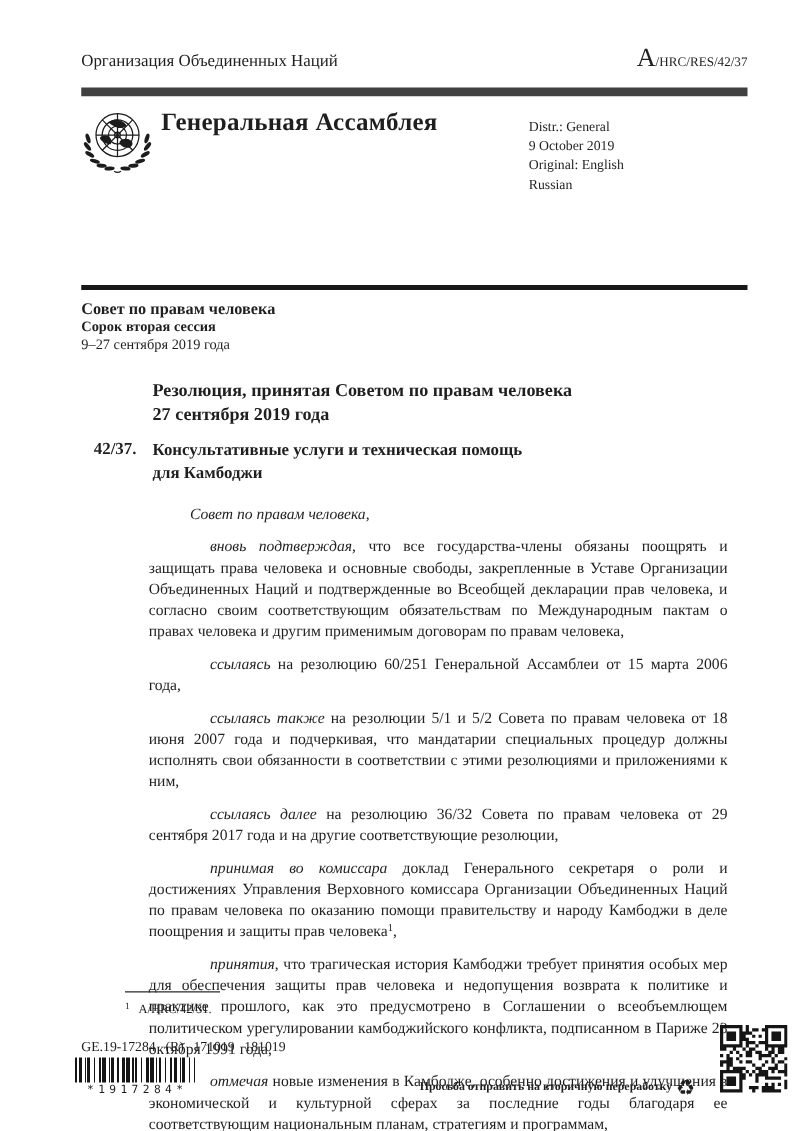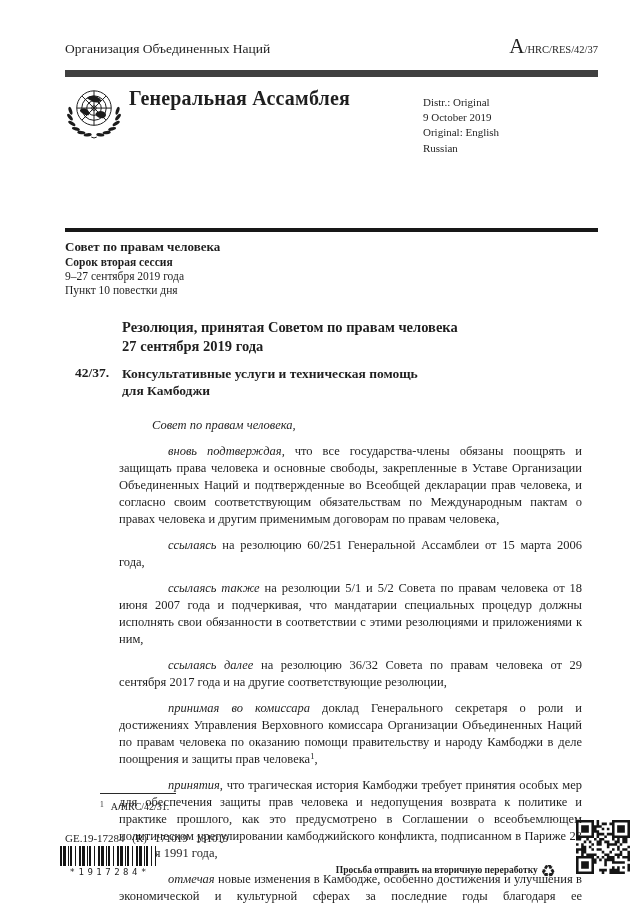--- a/index.html
+++ b/index.html
@@ -95,34 +95,33 @@
           <ellipse cx="56.5" cy="40" rx="1.8" ry="4.5" transform="rotate(58 56.5 40)"></ellipse>
           <ellipse cx="52" cy="46" rx="1.8" ry="4.5" transform="rotate(75 52 46)"></ellipse>
           <ellipse cx="46" cy="50" rx="1.8" ry="4.5" transform="rotate(85 46 50)"></ellipse>
           <ellipse cx="39" cy="52.5" rx="1.8" ry="4.5" transform="rotate(95 39 52.5)"></ellipse>
         </g>
         <path d="M29 55q3 2 6 0" stroke="#1c1c1c" fill="none" stroke-width="1.1"></path>
       </svg>
     </span>
     <h1 class="assembly-title">Генеральная Ассамблея</h1>
     <div class="distr">
-      <div>Distr.: Original</div>
+      <div>Distr.: General</div>
       <div>9 October 2019</div>
       <div>Original: English</div>
       <div>Russian</div>
     </div>
   </div>
 
   <div class="thick-rule"></div>
 
   <div class="session">
     <div class="council">Совет по правам человека</div>
     <div class="sname">Сорок вторая сессия</div>
     <div>9–27 сентября 2019 года</div>
-    <div>Пункт 10 повестки дня</div>
   </div>
 
   <h2 class="res-heading"><span>Резолюция, принятая Советом по правам человека</span><br><span>27 сентября 2019 года</span></h2>
 
   <div class="res-row">
     <span class="res-num">42/37.</span>
     <span class="res-title"><span>Консультативные услуги и техническая помощь</span><br><span>для Камбоджи</span></span>
   </div>
 
   <main class="body-text">

